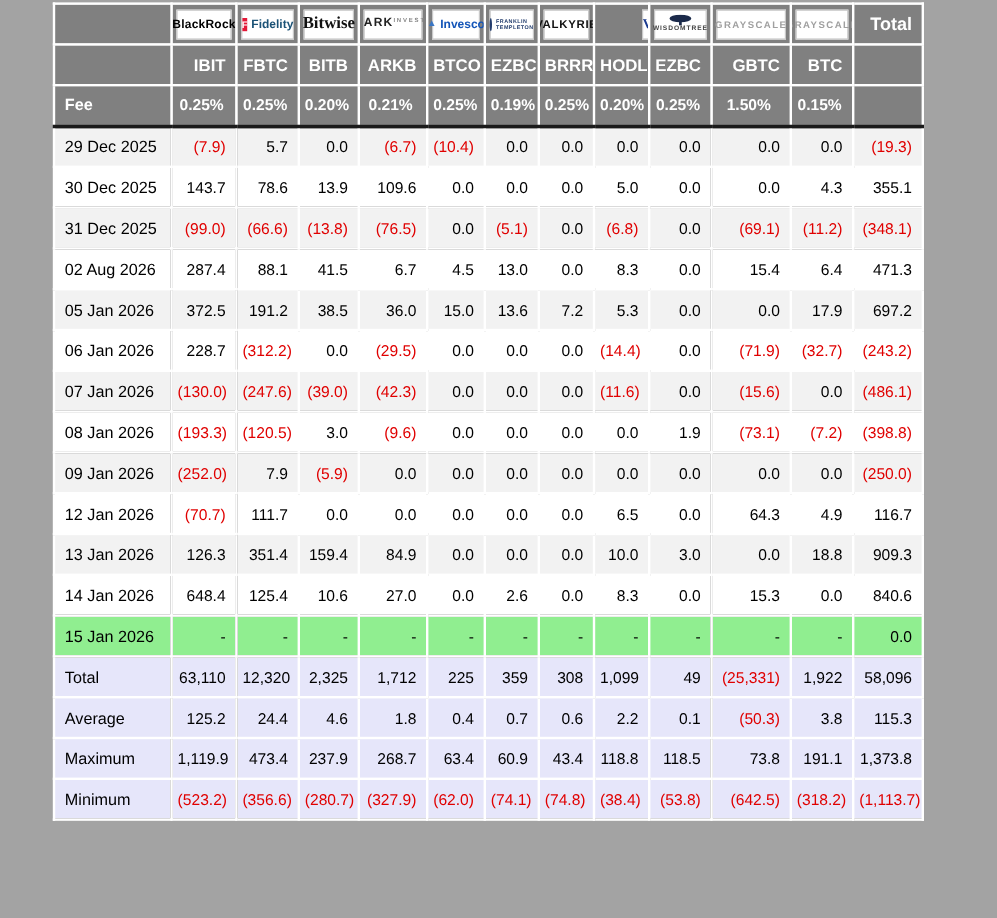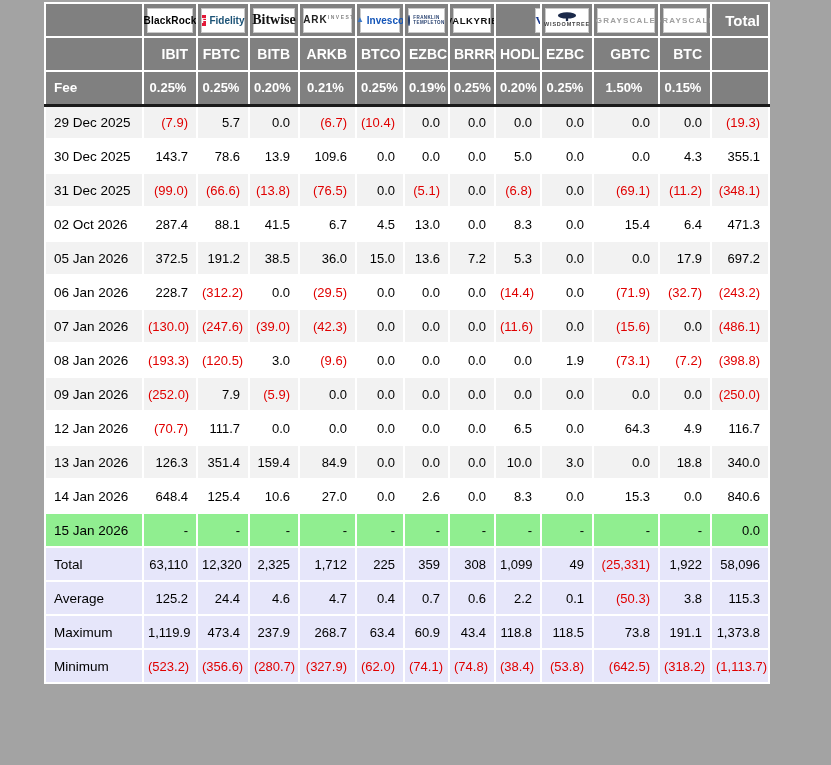--- a/index.html
+++ b/index.html
@@ -182,21 +182,21 @@
           <td class="num">0.0</td>
           <td class="num neg">(5.1)</td>
           <td class="num">0.0</td>
           <td class="num neg">(6.8)</td>
           <td class="num">0.0</td>
           <td class="num neg">(69.1)</td>
           <td class="num neg">(11.2)</td>
           <td class="num neg">(348.1)</td>
         </tr>
         <tr class="plain">
-          <td class="date">02 Oct 2026</td>
+          <td class="date">02 Aug 2026</td>
           <td class="num">287.4</td>
           <td class="num">88.1</td>
           <td class="num">41.5</td>
           <td class="num">6.7</td>
           <td class="num">4.5</td>
           <td class="num">13.0</td>
           <td class="num">0.0</td>
           <td class="num">8.3</td>
           <td class="num">0.0</td>
           <td class="num">15.4</td>
@@ -299,21 +299,21 @@
           <td class="num">351.4</td>
           <td class="num">159.4</td>
           <td class="num">84.9</td>
           <td class="num">0.0</td>
           <td class="num">0.0</td>
           <td class="num">0.0</td>
           <td class="num">10.0</td>
           <td class="num">3.0</td>
           <td class="num">0.0</td>
           <td class="num">18.8</td>
-          <td class="num">340.0</td>
+          <td class="num">909.3</td>
         </tr>
         <tr class="plain">
           <td class="date">14 Jan 2026</td>
           <td class="num">648.4</td>
           <td class="num">125.4</td>
           <td class="num">10.6</td>
           <td class="num">27.0</td>
           <td class="num">0.0</td>
           <td class="num">2.6</td>
           <td class="num">0.0</td>
@@ -351,21 +351,21 @@
           <td class="num">49</td>
           <td class="num neg">(25,331)</td>
           <td class="num">1,922</td>
           <td class="num">58,096</td>
         </tr>
         <tr class="summary">
           <td class="date">Average</td>
           <td class="num">125.2</td>
           <td class="num">24.4</td>
           <td class="num">4.6</td>
-          <td class="num">4.7</td>
+          <td class="num">1.8</td>
           <td class="num">0.4</td>
           <td class="num">0.7</td>
           <td class="num">0.6</td>
           <td class="num">2.2</td>
           <td class="num">0.1</td>
           <td class="num neg">(50.3)</td>
           <td class="num">3.8</td>
           <td class="num">115.3</td>
         </tr>
         <tr class="summary">

